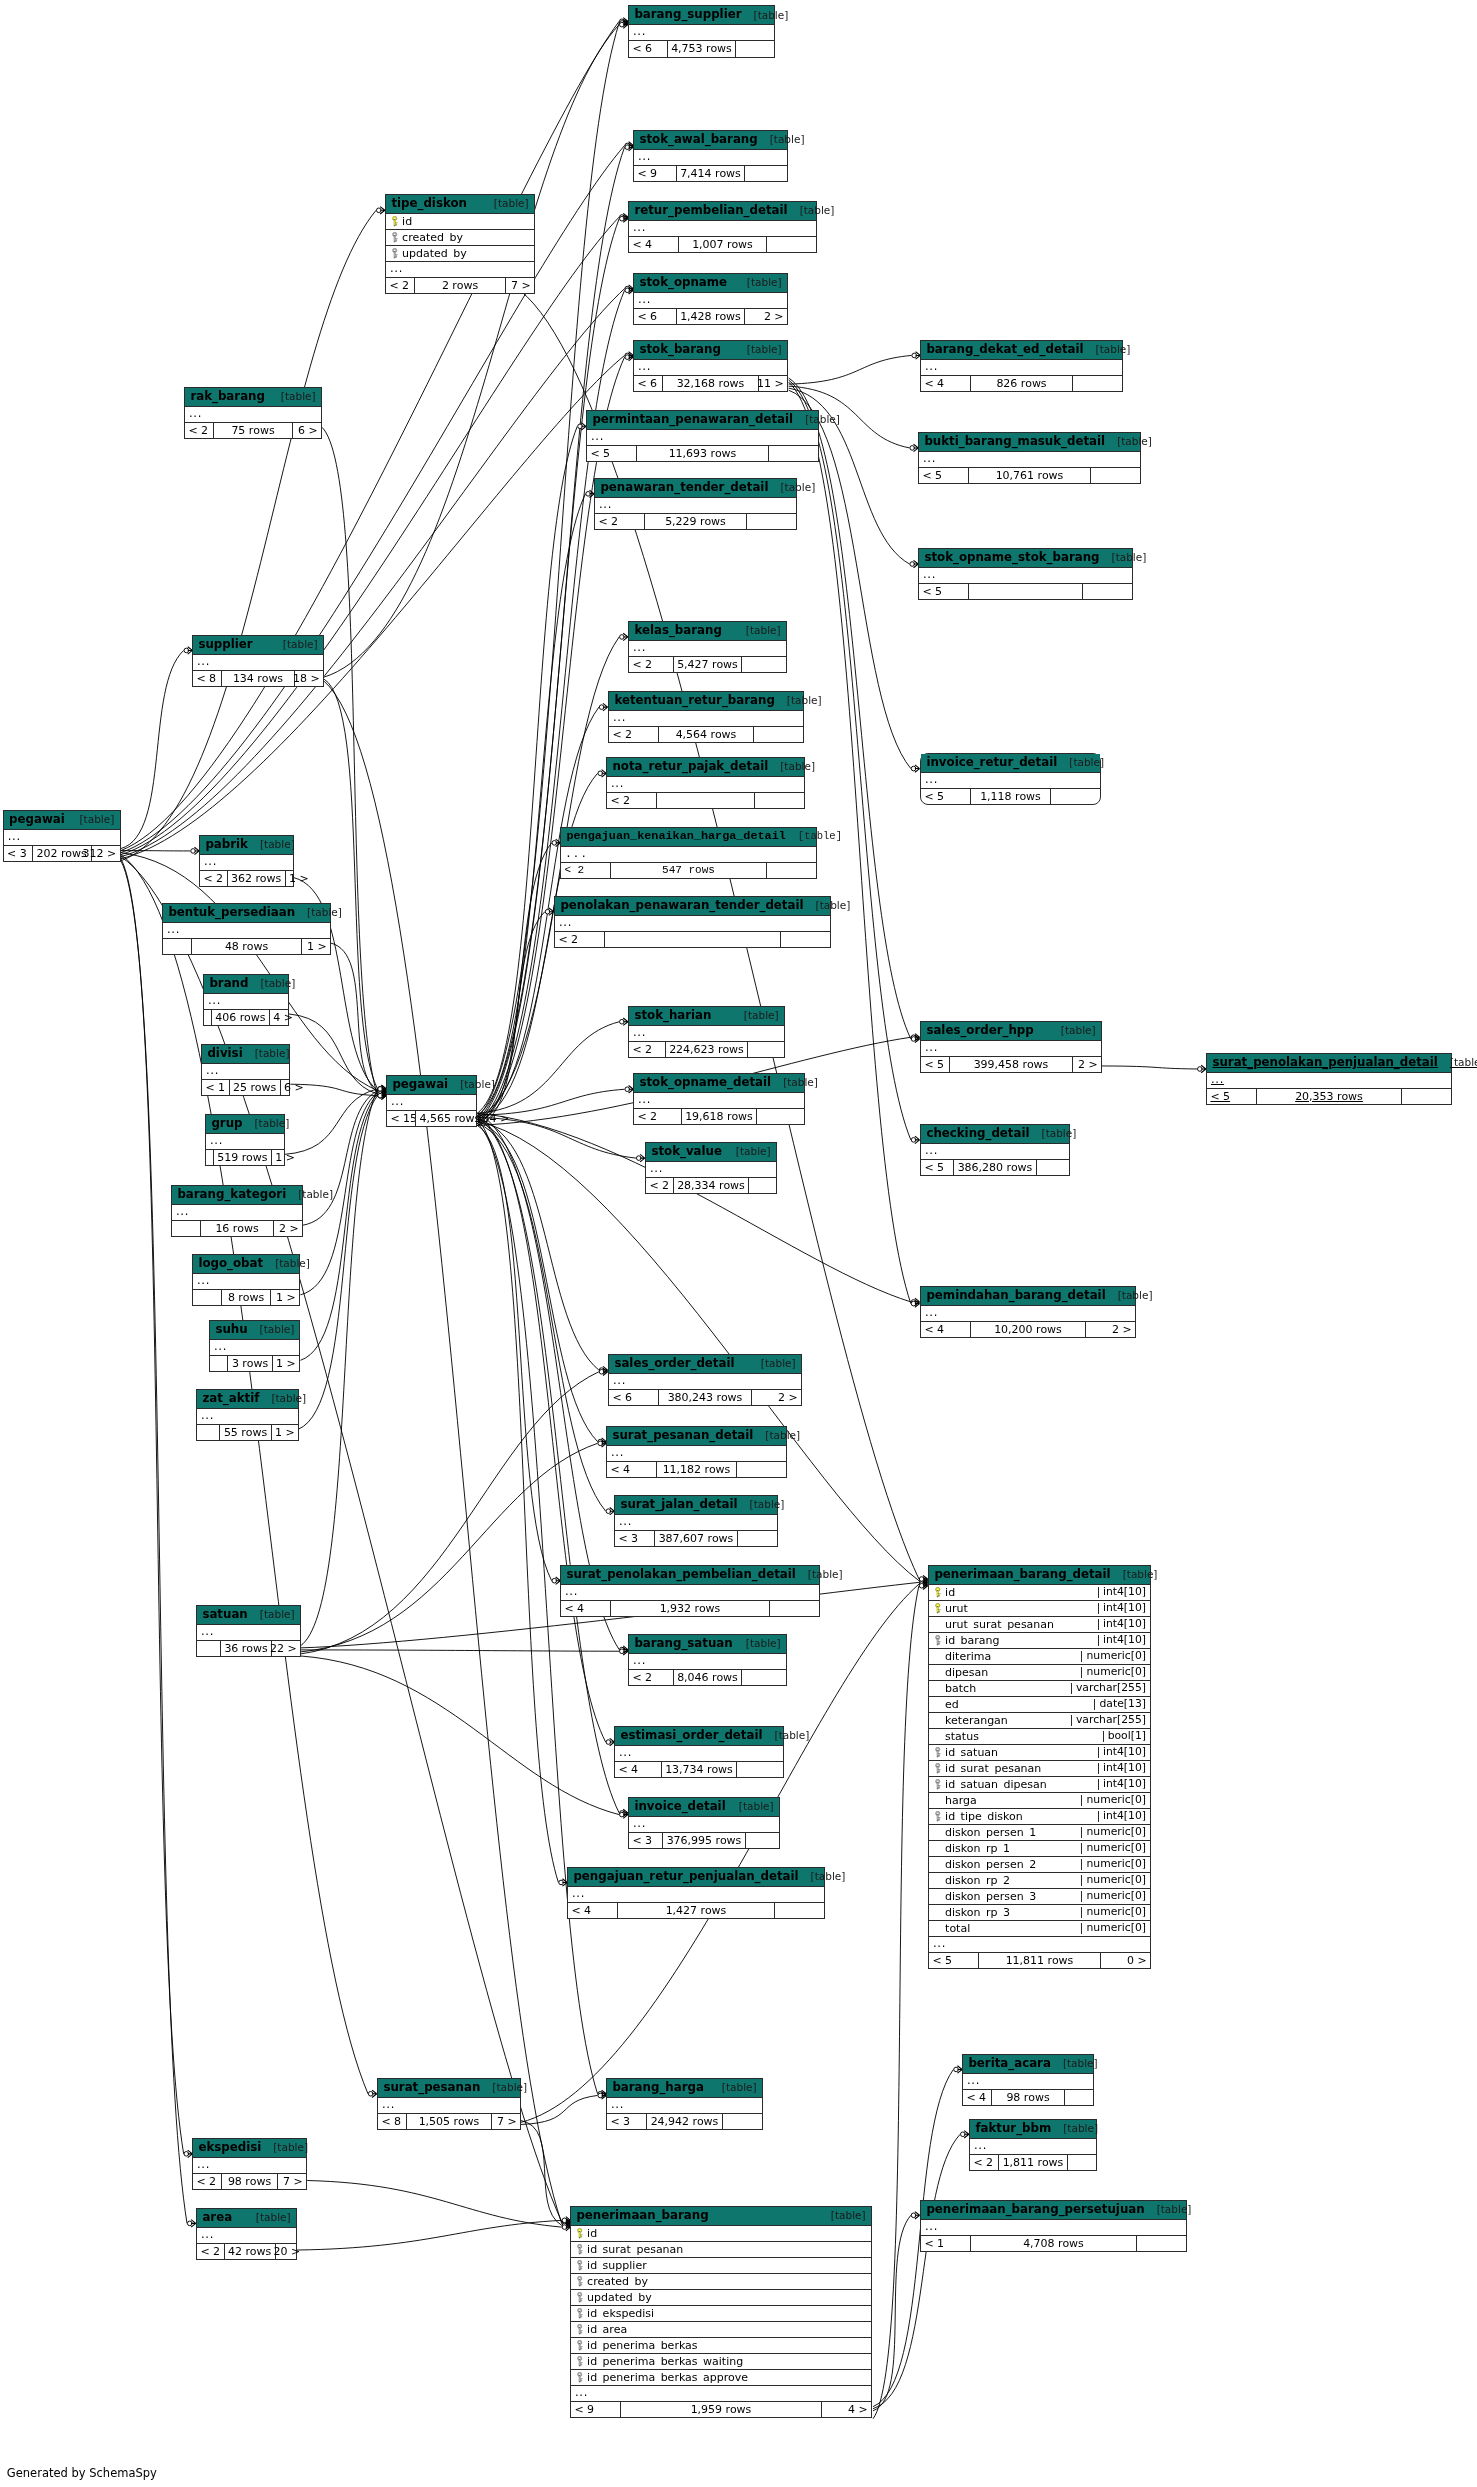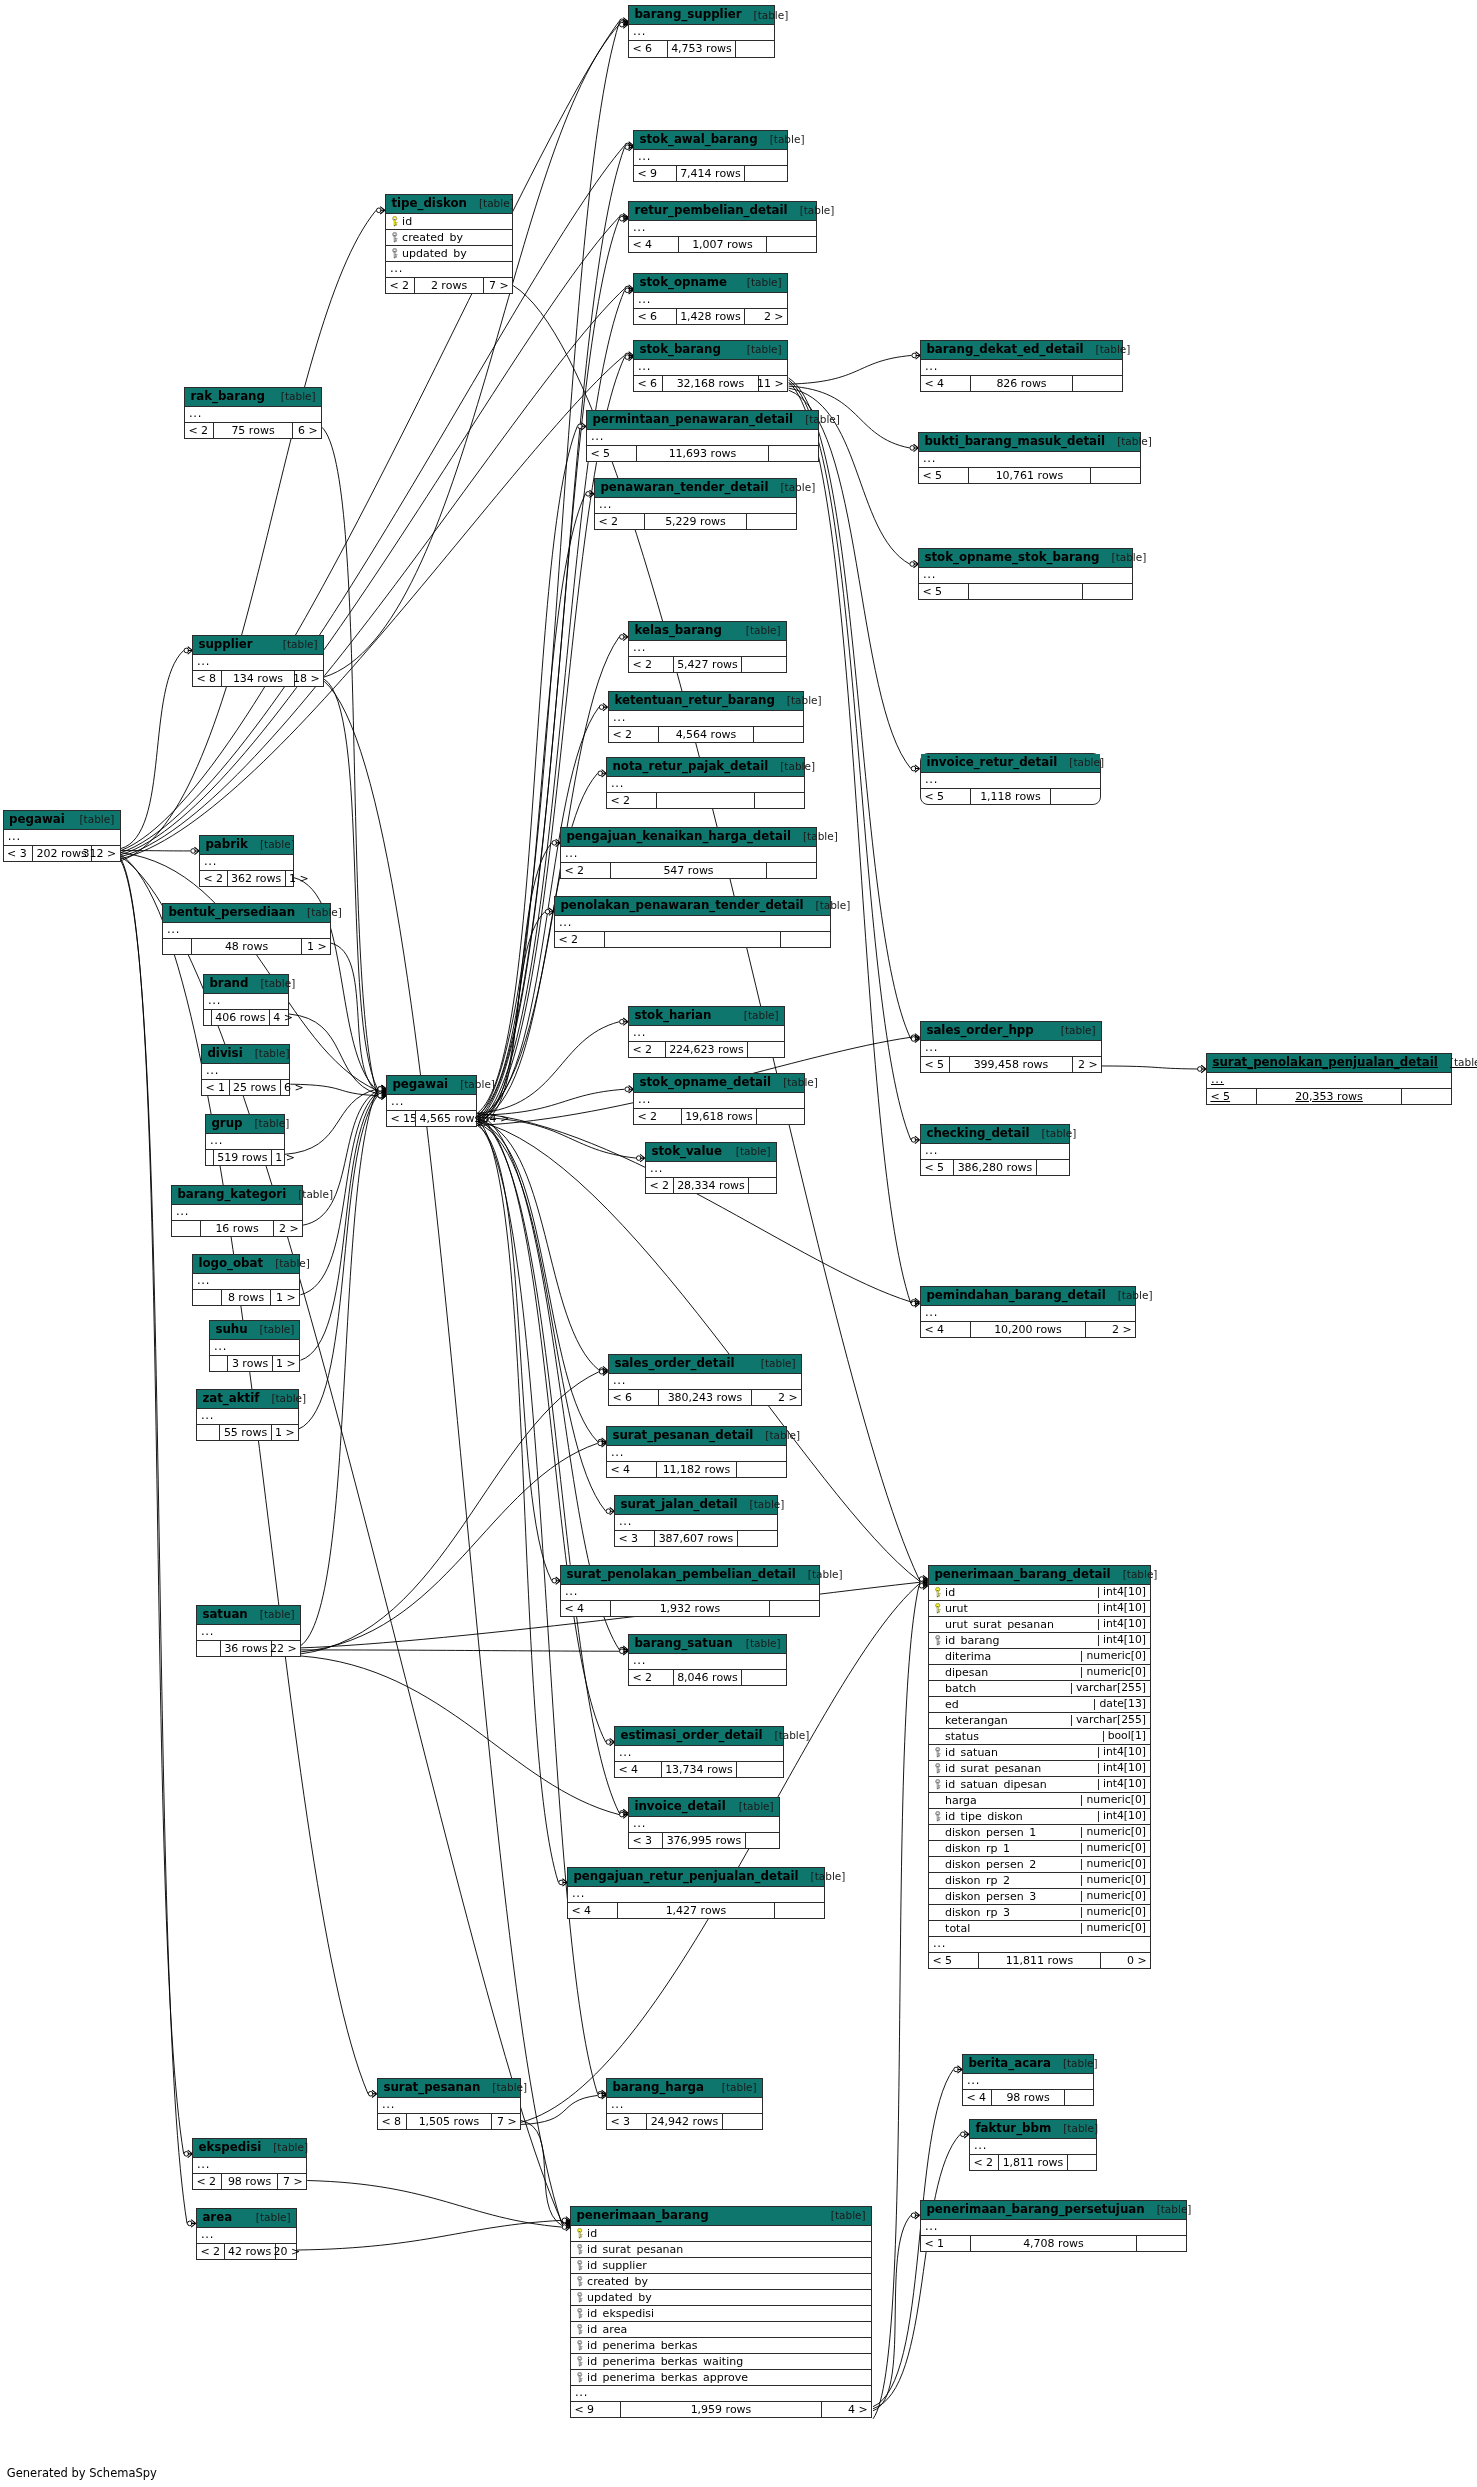--- a/index.html
+++ b/index.html
@@ -548,21 +548,21 @@
           <span class="tname">stok_awal_barang</span>
           <span class="ttype">[table]</span>
         </div>
         <div class="ellipsis">...</div>
         <div class="ftr">
           <div class="f-left">&lt; 9</div>
           <div class="f-mid">7,414 rows</div>
           <div class="f-right"></div>
         </div>
       </div>
-      <div class="tbl narrow" style="left: 385px; top: 194px; width: 128px;">
+      <div class="tbl narrow" style="left: 385px; top: 194px; width: 150px;">
         <div class="hdr">
           <span class="tname">tipe_diskon</span>
           <span class="ttype">[table]</span>
         </div>
         <div class="cols">
           <div class="col">
             <span class="kicon">
               <svg class="keysvg" width="7.4" height="10.8" viewBox="0 0 11 16">
                 <circle cx="5.5" cy="3.6" r="3.2" fill="#e8e800" stroke="#666" stroke-width="0.7"></circle>
                 <circle cx="5.5" cy="3.6" r="1.1" fill="#ffffff"></circle>
@@ -778,21 +778,21 @@
           <span class="tname">pegawai</span>
           <span class="ttype">[table]</span>
         </div>
         <div class="ellipsis">...</div>
         <div class="ftr">
           <div class="f-left">&lt; 3</div>
           <div class="f-mid">202 rows</div>
           <div class="f-right">312 &gt;</div>
         </div>
       </div>
-      <div class="tbl wide" style="left: 560px; top: 827px; width: 257px;">
+      <div class="tbl wide" style="left: 560px; top: 827px; width: 257px; font-family: Liberation Mono, monospace;">
         <div class="hdr">
           <span class="tname">pengajuan_kenaikan_harga_detail</span>
           <span class="ttype">[table]</span>
         </div>
         <div class="ellipsis">...</div>
         <div class="ftr">
           <div class="f-left">&lt; 2</div>
           <div class="f-mid">547 rows</div>
           <div class="f-right"></div>
         </div>

